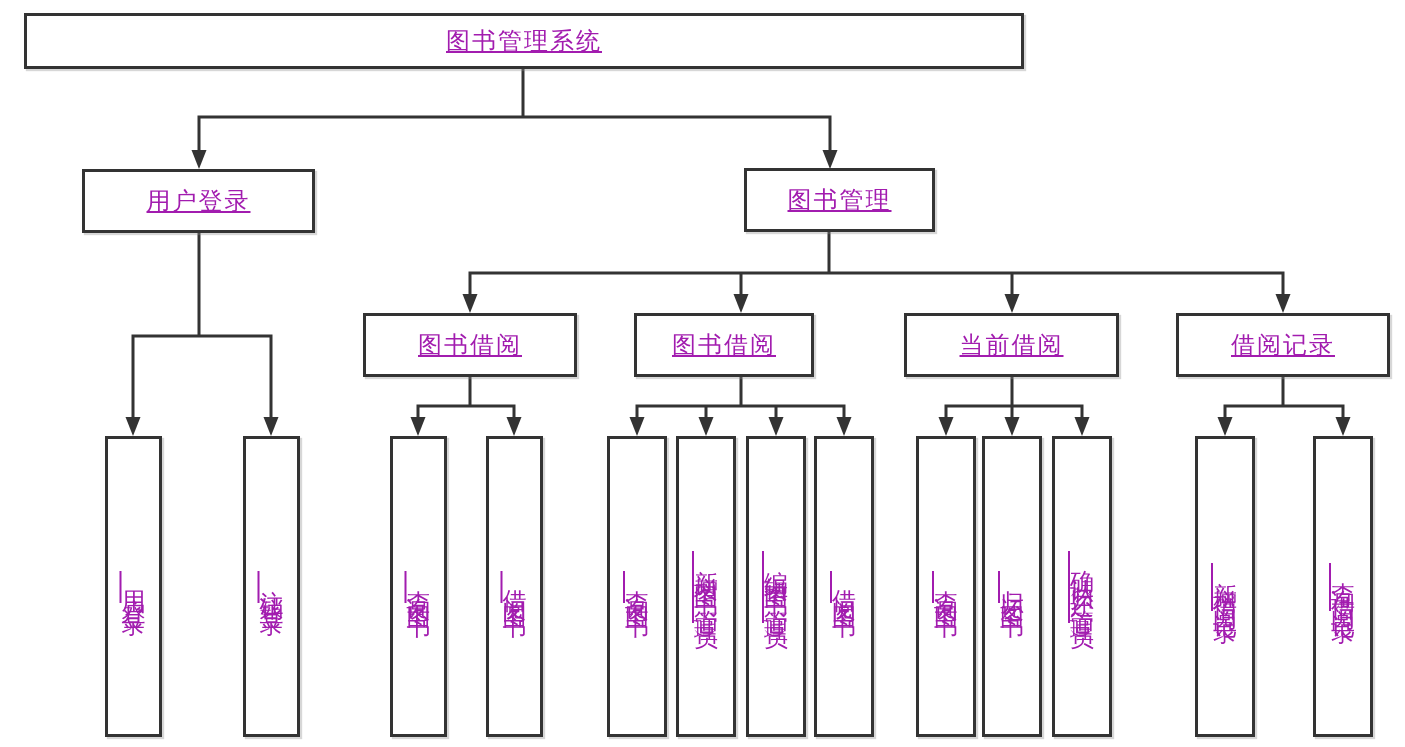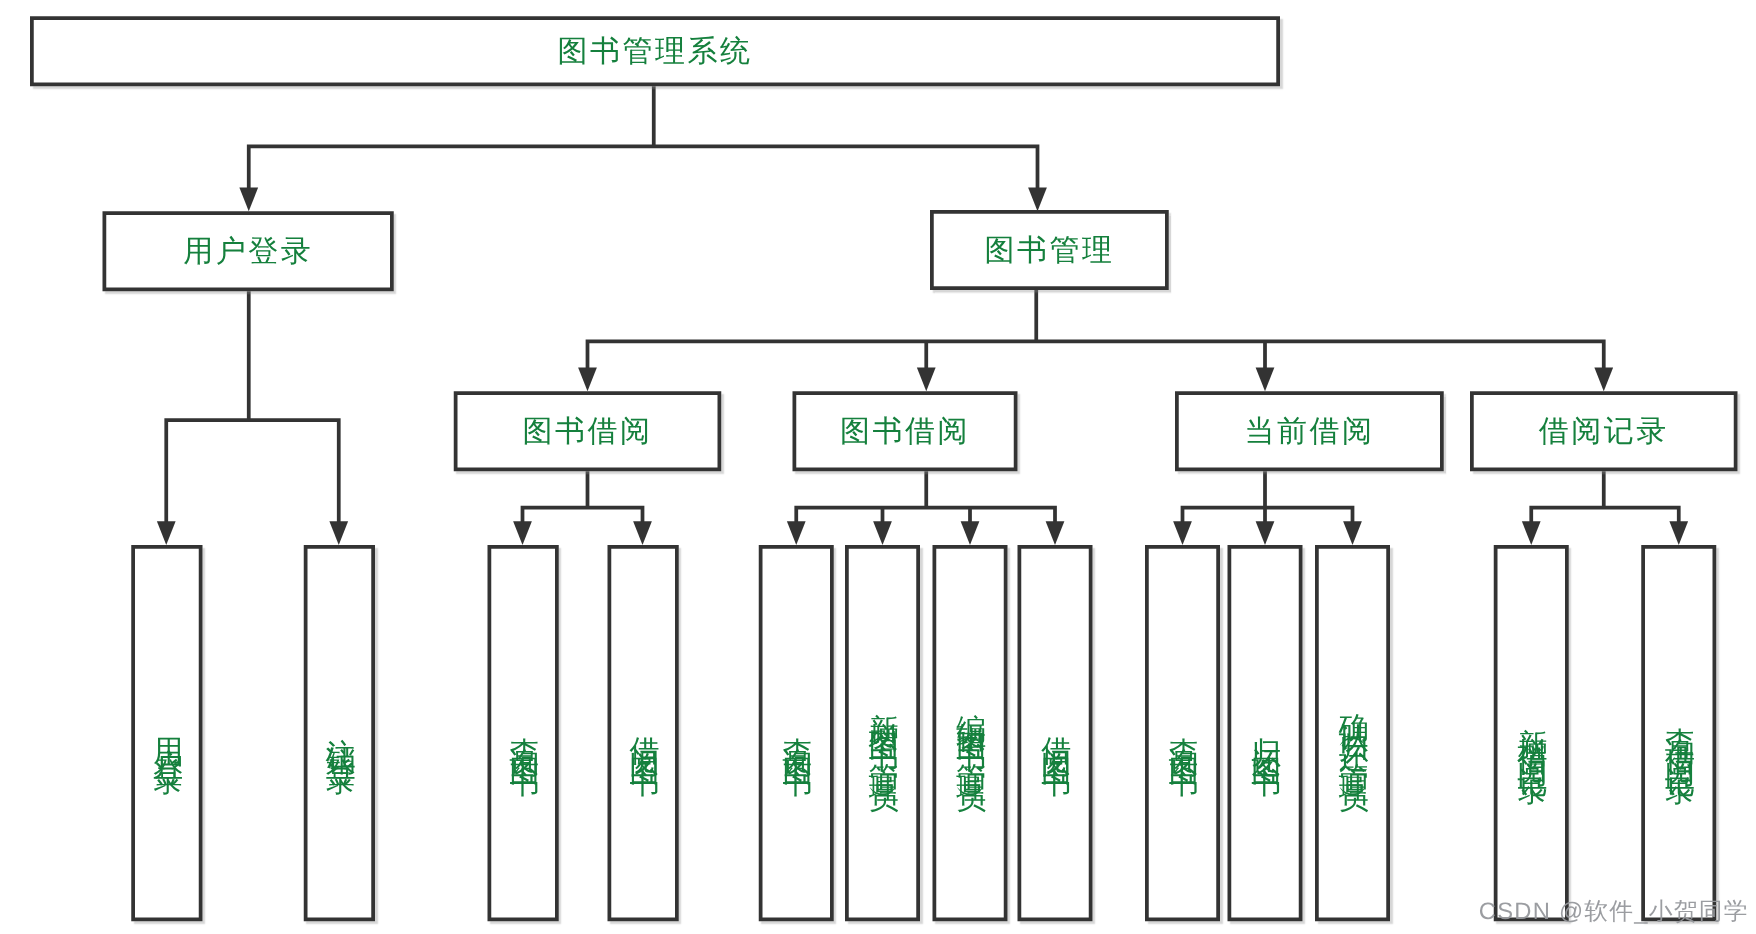--- a/index.html
+++ b/index.html
@@ -25,22 +25,23 @@
   }
   .node {
     position: absolute;
     box-sizing: border-box;
     background: #ffffff;
     border: 3px solid #333333;
     box-shadow: 2px 2px 1px rgba(140,140,140,0.35);
     display: flex;
     align-items: center;
     justify-content: center;
-    color: #15803d;
+    color: #a21caf;
     z-index: 2;
+    text-decoration: underline;
   }
   .node.h-label {
     font-size: 24px;
     letter-spacing: 2px;
     white-space: nowrap;
   }
   .node.v-label {
     writing-mode: vertical-rl;
     text-orientation: mixed;
     font-size: 24px;
@@ -109,36 +110,35 @@
     </g>
   </svg>
 
   <div class="node h-label root-box">图书管理系统</div>
 
   <div class="node h-label lvl2" style="left:82px; width:233px;">用户登录</div>
   <div class="node h-label lvl2" style="left:744px; width:191px; top:168px;">图书管理</div>
 
   <div class="node h-label lvl3" style="left:363px; width:214px;">图书借阅</div>
   <div class="node h-label lvl3" style="left:634px; width:180px;">图书借阅</div>
-  <div class="node h-label lvl3" style="left:940px; width:215px;">当前借阅</div>
+  <div class="node h-label lvl3" style="left:904px; width:215px;">当前借阅</div>
   <div class="node h-label lvl3" style="left:1176px; width:214px;">借阅记录</div>
 
   <div class="node v-label leaf" style="left:105px; width:57px;">用户登录</div>
   <div class="node v-label leaf" style="left:243px; width:57px;">注销登录</div>
 
   <div class="node v-label leaf" style="left:390px; width:57px;">查询图书</div>
   <div class="node v-label leaf" style="left:486px; width:57px;">借阅图书</div>
 
   <div class="node v-label leaf" style="left:607px; width:60px;">查询图书</div>
   <div class="node v-label leaf" style="left:676px; width:60px;">新增图书（管理员）</div>
   <div class="node v-label leaf" style="left:746px; width:60px;">编辑图书（管理员）</div>
   <div class="node v-label leaf" style="left:814px; width:60px;">借阅图书</div>
 
   <div class="node v-label leaf" style="left:916px; width:60px;">查询图书</div>
   <div class="node v-label leaf" style="left:982px; width:60px;">归还图书</div>
   <div class="node v-label leaf" style="left:1052px; width:60px;">确认归还（管理员）</div>
 
   <div class="node v-label leaf" style="left:1195px; width:60px;">新增借阅记录</div>
   <div class="node v-label leaf" style="left:1313px; width:60px;">查询借阅记录</div>
 
-  <div class="watermark">CSDN @软件_小贺同学</div>
 
 </div>
 
 </body></html>

